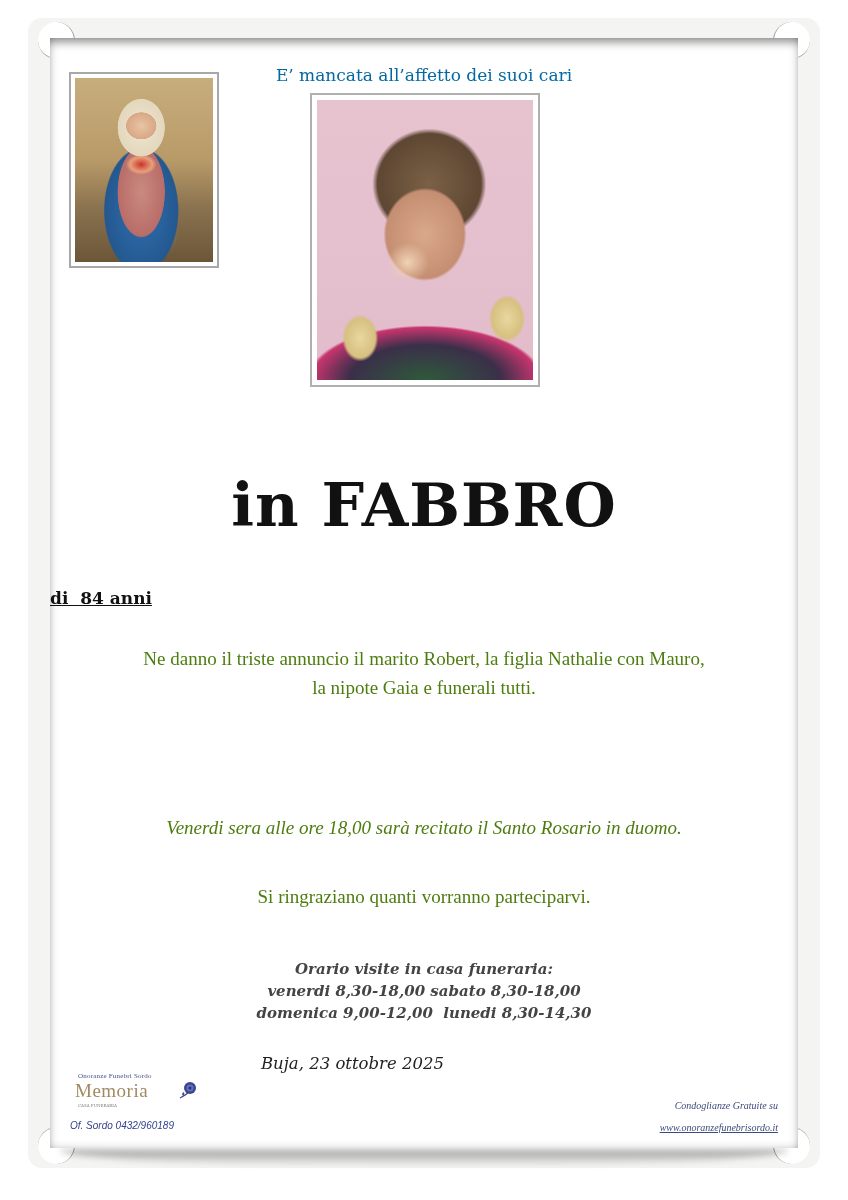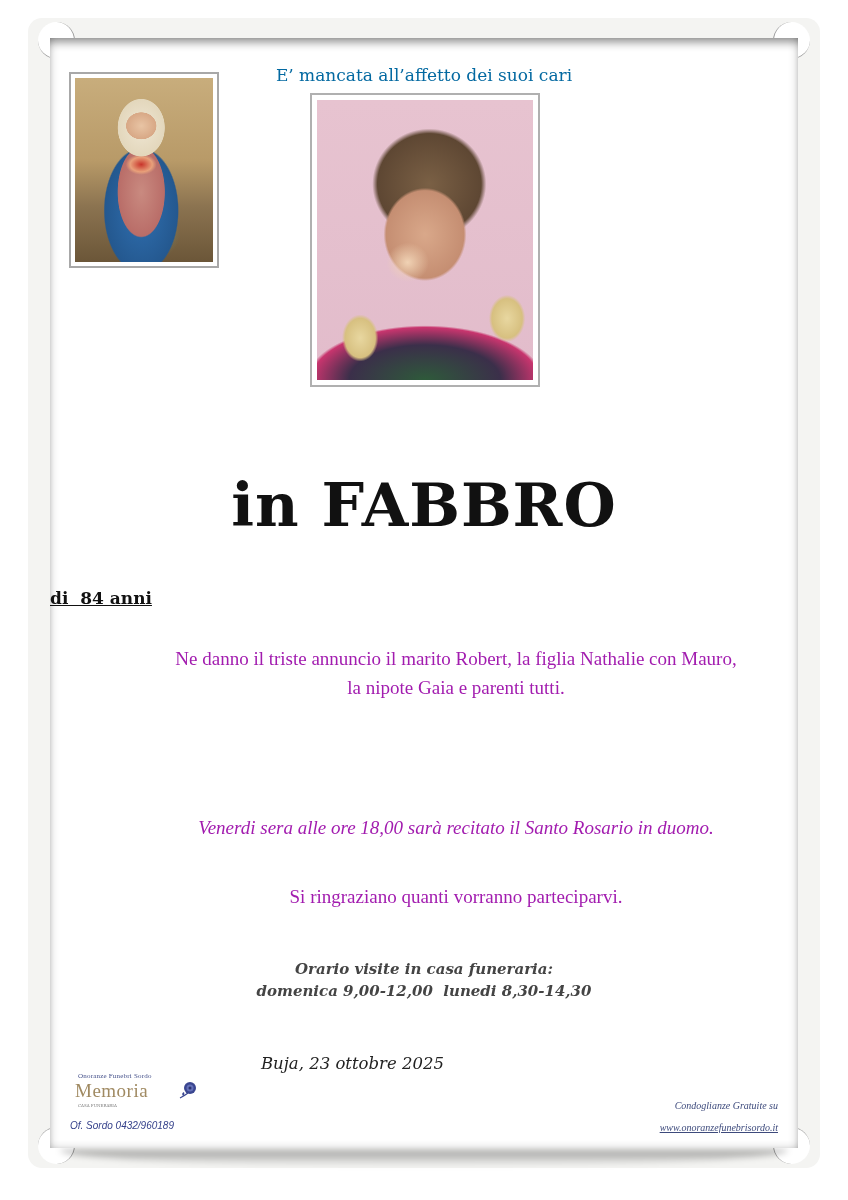--- a/index.html
+++ b/index.html
@@ -147,24 +147,23 @@
       white-space: pre;
     }
 
     .para {
       position: absolute;
       left: 0;
       width: 748px;
       text-align: center;
       font-size: 16.5px;
       line-height: 29px;
-      color: #a21caf;
+      color: #4d7c0f;
       font-family: "Liberation Serif", "DejaVu Serif", serif;
       font-size: 19px;
-      padding-left: 32px;
     }
     .para-family { top: 606px; }
     .para-funeral { top: 700px; }
     .para-rosary { top: 775px; font-style: italic; }
     .para-thanks { top: 844px; }
 
     .bold { font-weight: bold; }
 
     .visits {
       position: absolute;
@@ -281,30 +280,31 @@
   <div class="portrait-frame">
     <div class="portrait-img" title="Portrait of the deceased"></div>
   </div>
 
   <div class="name-line name-2">in FABBRO</div>
 
   <div class="age">di  84 anni</div>
 
   <div class="para para-family">
     <div>Ne danno il triste annuncio il marito Robert, la figlia Nathalie con Mauro,</div>
-    <div>la nipote Gaia e parenti tutti.</div>
+    <div>la nipote Gaia e funerali tutti.</div>
   </div>
 
 
   <div class="para para-rosary">Venerdi sera alle ore 18,00 sarà recitato il Santo Rosario in duomo.</div>
 
   <div class="para para-thanks">Si ringraziano quanti vorranno parteciparvi.</div>
 
   <div class="visits">
     <div>Orario visite in casa funeraria:</div>
+    <div>venerdi 8,30-18,00 sabato 8,30-18,00</div>
     <div class="sp">domenica 9,00-12,00  lunedi 8,30-14,30</div>
   </div>
 
   <div class="date-line">Buja, 23 ottobre 2025</div>
 
   <div class="logo">
     <div class="logo-top">Onoranze Funebri Sordo</div>
     <div class="logo-main">Memoria</div>
     <div class="logo-sub">CASA FUNERARIA</div>
     <svg class="logo-rose" viewBox="0 0 20 20">

